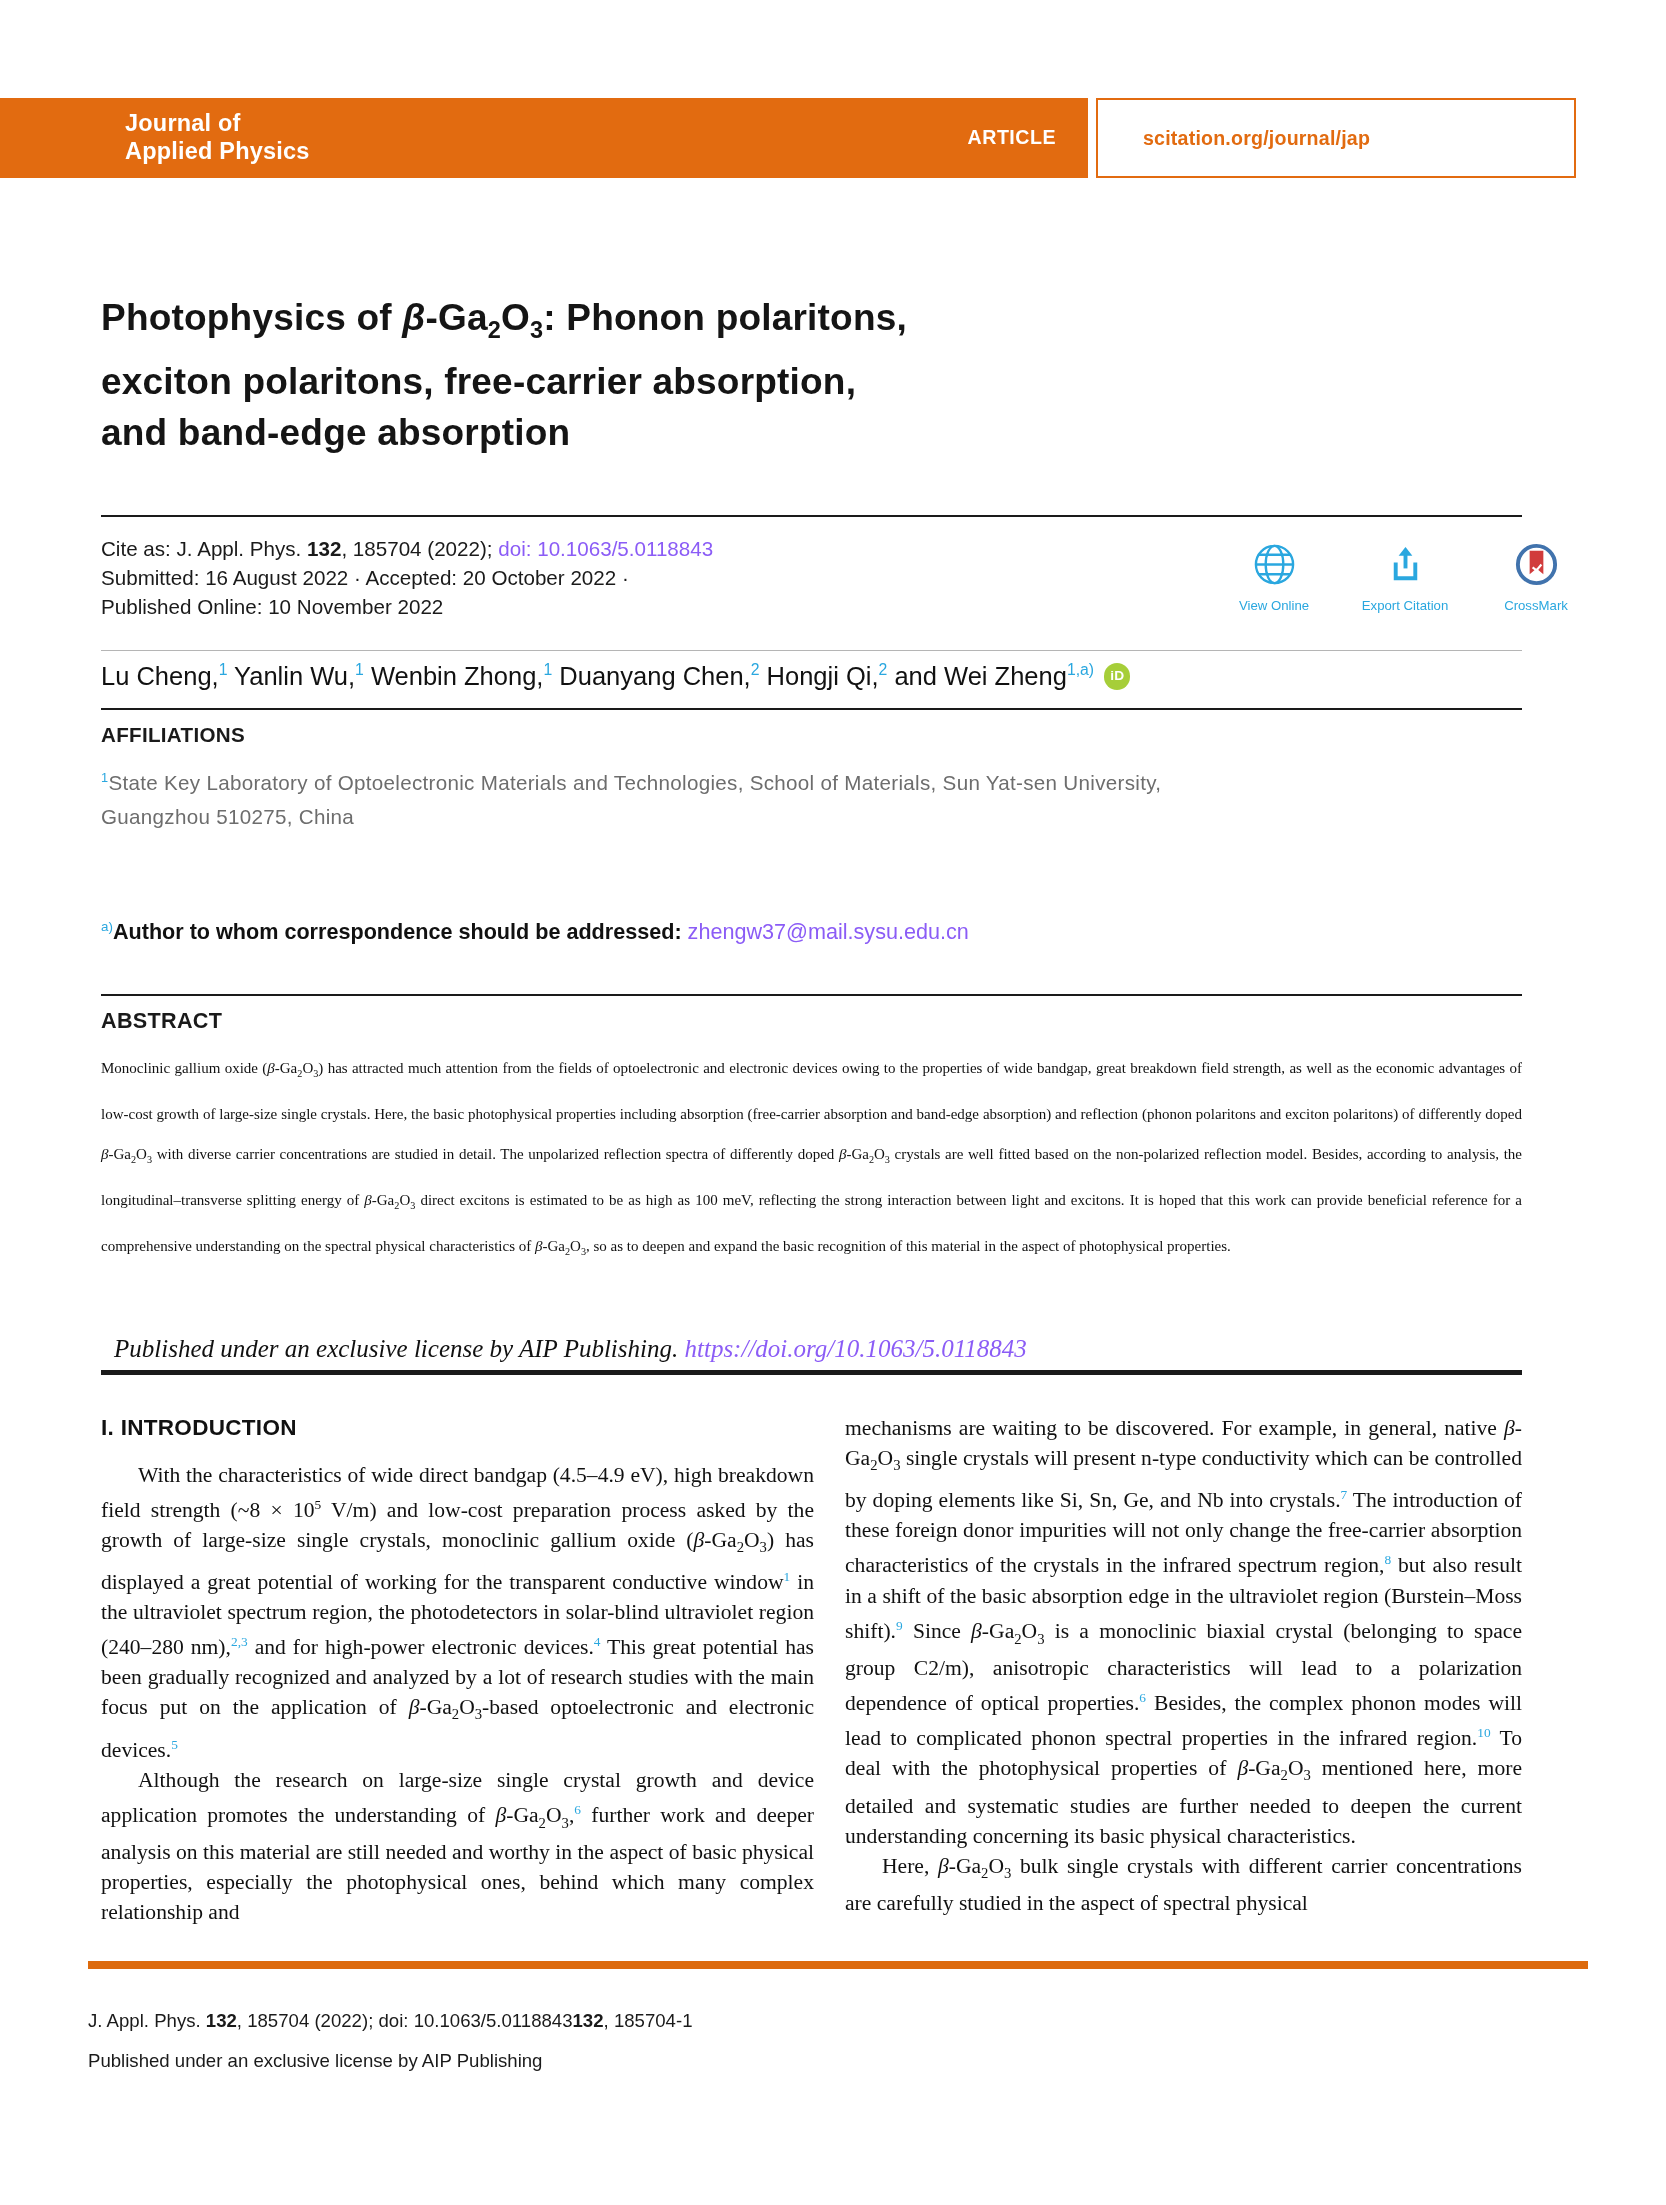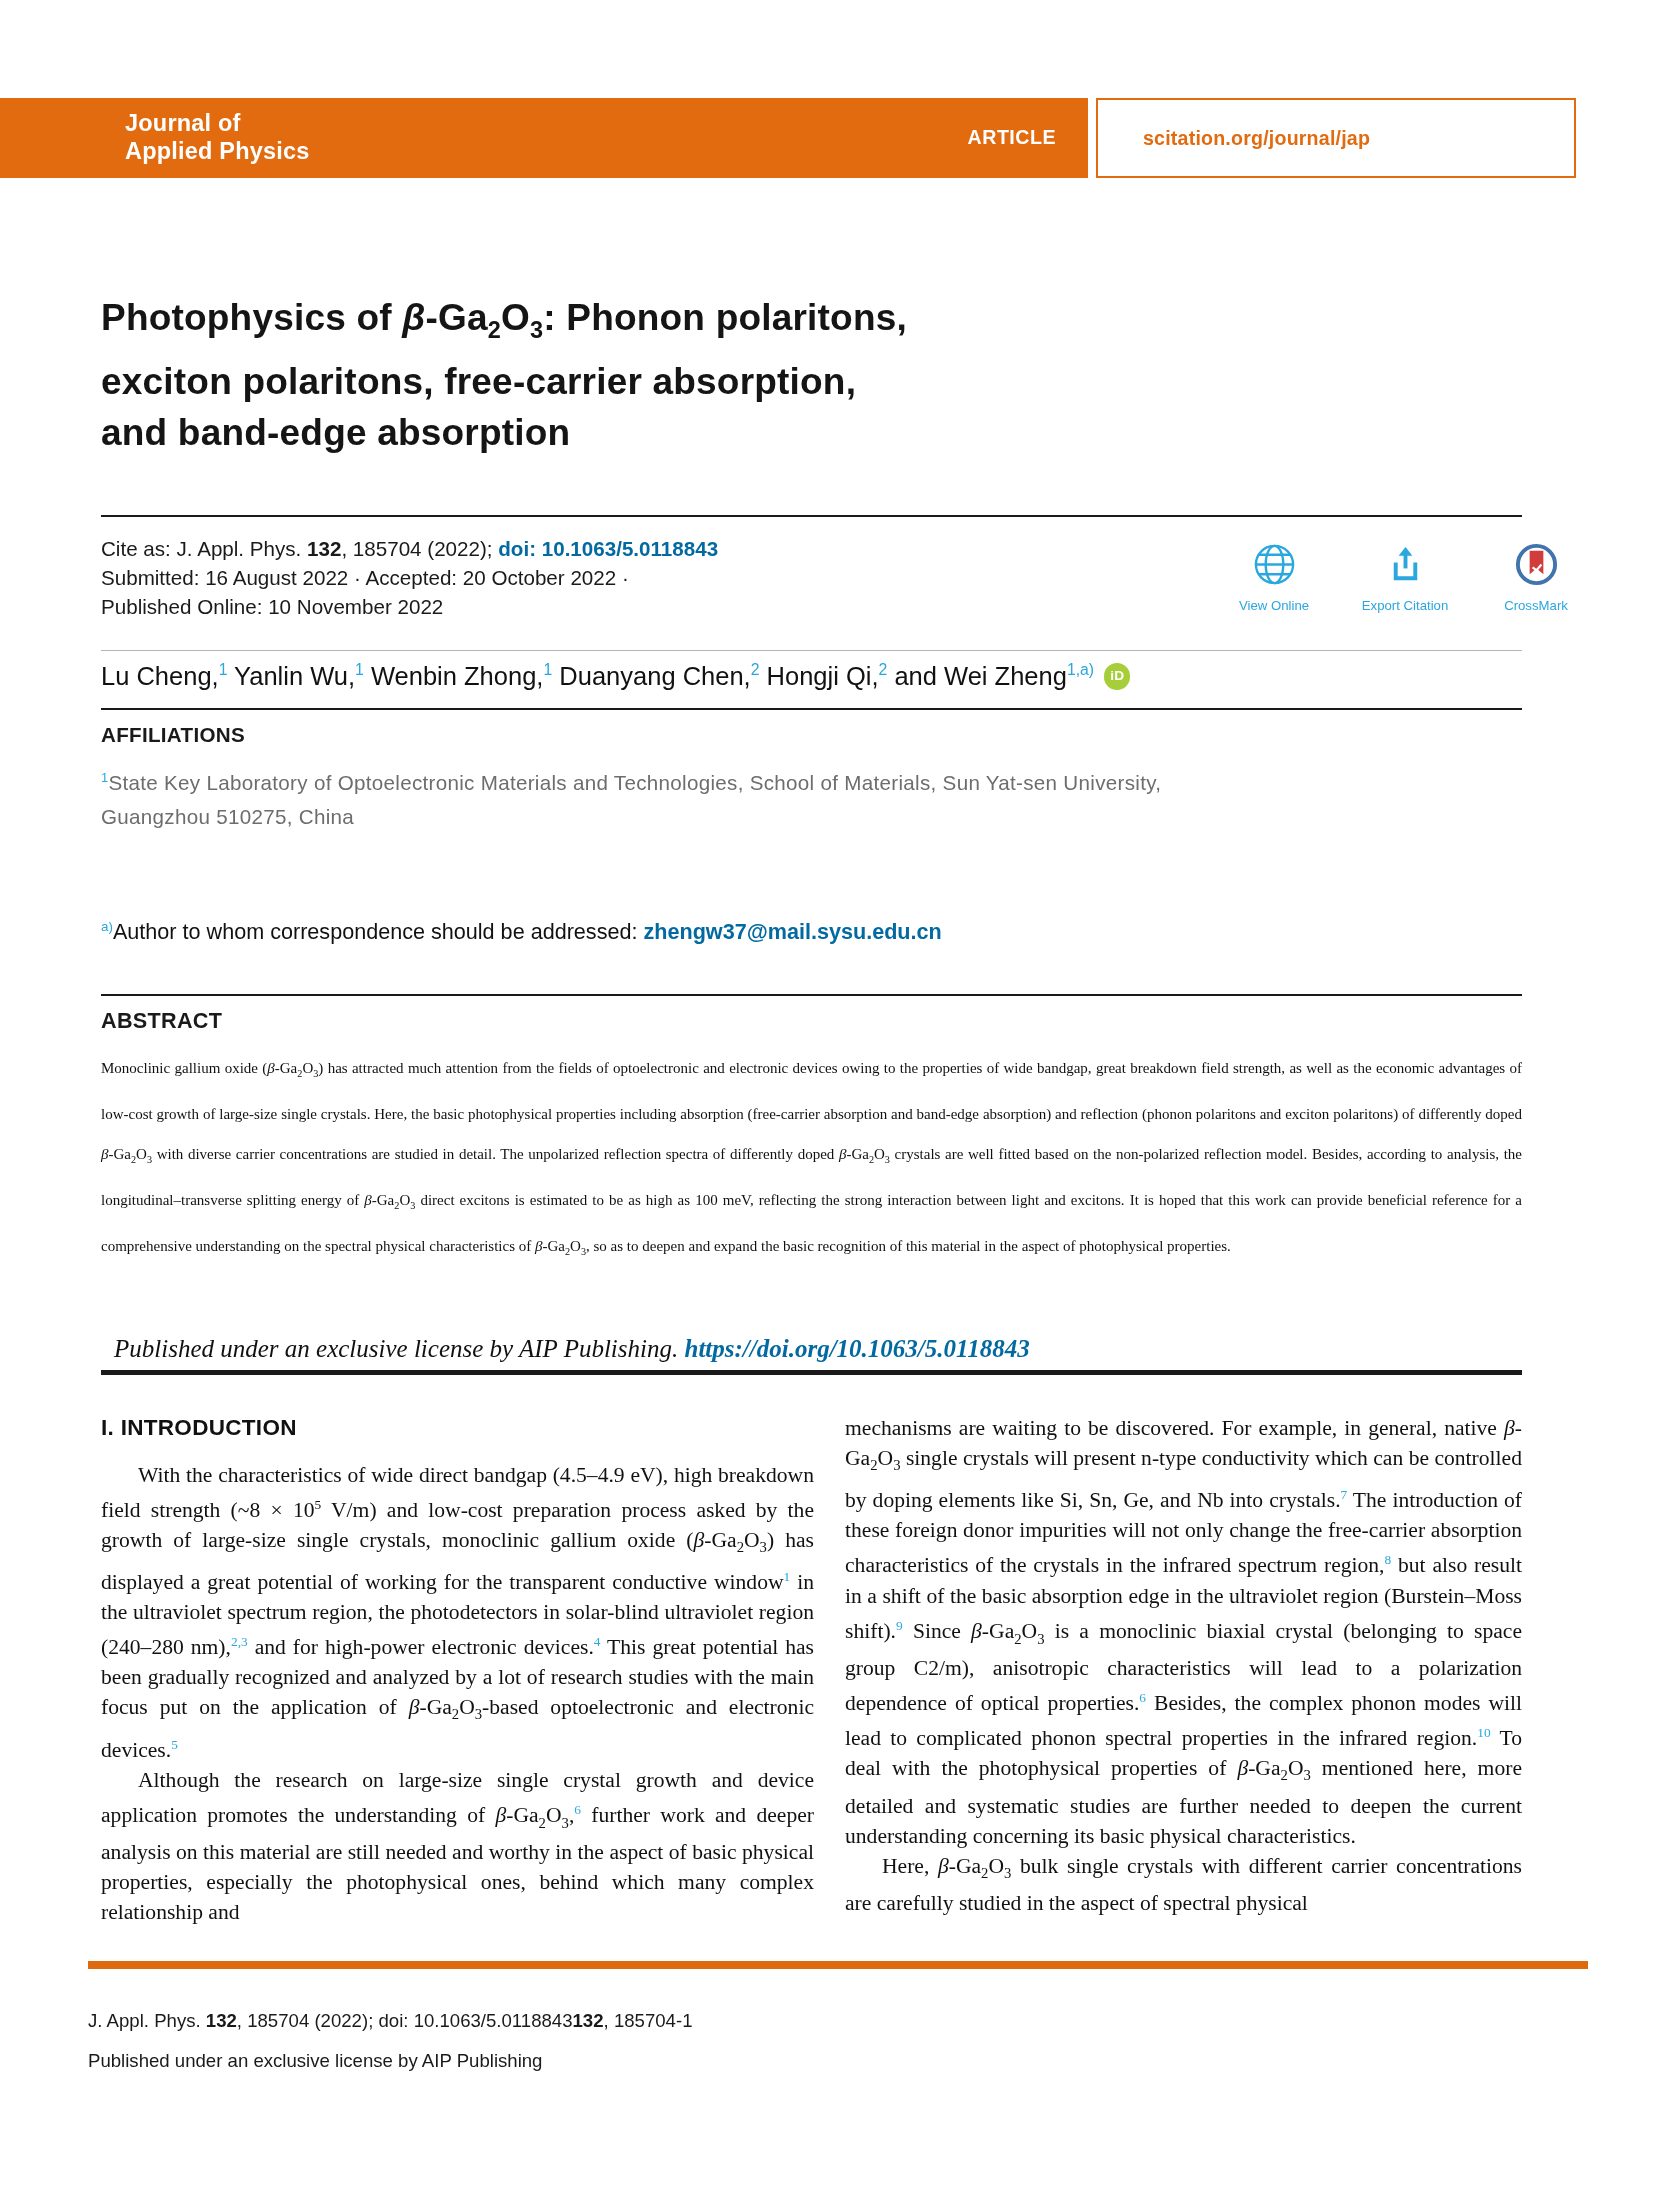--- a/index.html
+++ b/index.html
@@ -27,21 +27,21 @@
   .rule1{top:515px;height:2px;}
   .rule-light{top:650px;height:1px;background:#b5b5b5;}
   .rule2{top:708px;height:2px;}
   .rule3{top:994px;height:2px;}
   .rule4{top:1370px;height:4.9px;}
   .footer-rule{position:absolute;left:88px;top:1961px;width:1500px;height:7.8px;background:#DD6A0D;}
 
   
   .meta{position:absolute;left:101px;top:534px;font-size:20.6px;line-height:29px;color:#1a1a1a;}
   .meta b{font-weight:bold;}
-  .link{color:#0369a1;text-decoration:none;font-weight:bold;}
+  .link{color:#8b5cf6;text-decoration:none;}
 
   .actions{position:absolute;left:1223px;top:541px;display:flex;gap:29px;}
   .action{display:flex;flex-direction:column;align-items:center;width:102px;cursor:pointer;}
   .action .lbl{margin-top:5.9px;font-size:13.2px;color:#2AA7DF;}
 
   
   .authors{position:absolute;left:101px;top:661px;font-size:25.5px;color:#111;
            display:flex;align-items:flex-start;}
   sup.ref{color:#2AA7DF;font-size:.62em;}
   .orcid{display:inline-block;width:26.5px;height:26.5px;border-radius:50%;background:#A6CE39;
@@ -49,21 +49,21 @@
          margin-left:9.8px;margin-top:2px;}
 
   
   .affil{position:absolute;left:101px;top:723px;width:1353px;}
   .affil h3{margin:0;font-size:20.6px;font-weight:bold;color:#1a1a1a;letter-spacing:0.3px;}
   .affil-list p{margin:0;margin-top:0;font-size:20.6px;line-height:34px;color:#6d6d6d;
                 letter-spacing:0.3px;}
   .affil-list{margin-top:13.7px;}
 
   .corresp{position:absolute;left:101px;top:919px;font-size:21.6px;color:#111;}
-  .corresp .bold{font-weight:normal;}
+  .corresp .bold{font-weight:bold;}
 
   
   .abstract{position:absolute;left:101px;top:1008px;width:1421px;}
   .abstract h3{margin:0;font-size:21.6px;font-weight:bold;letter-spacing:0.3px;}
   .abstract p{margin:13.7px 0 0 0;font-family:"Liberation Serif",serif;font-size:15px;
               line-height:40px;text-align:justify;color:#111;}
   .license{position:absolute;left:114px;top:1335px;font-family:"Liberation Serif",serif;
            font-style:italic;font-size:25px;color:#111;text-align:right;}
 
   

